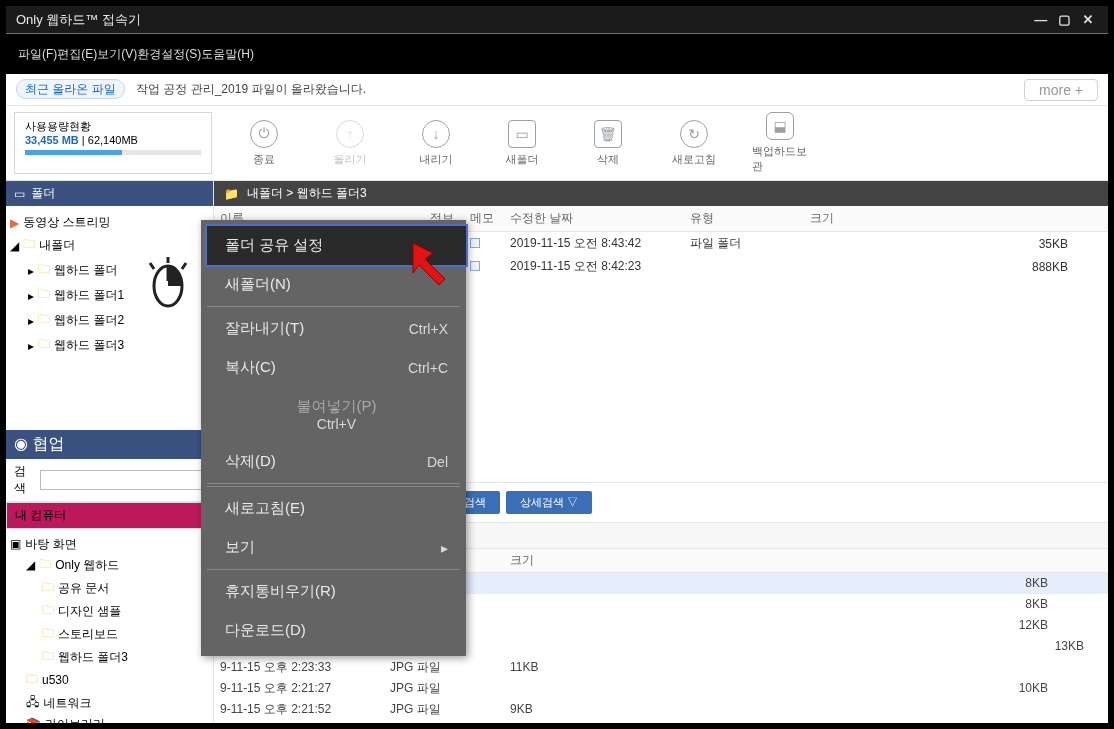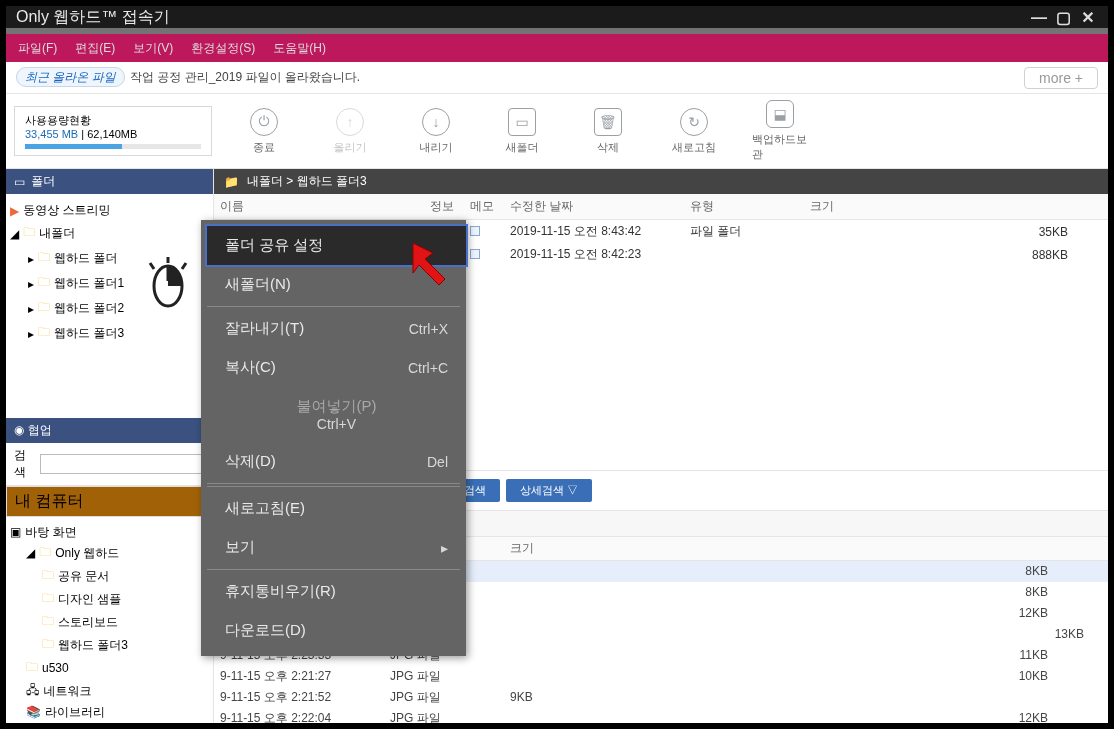--- a/index.html
+++ b/index.html
@@ -1,44 +1,44 @@
 <!DOCTYPE html>
 <html><head>
 <meta charset="utf-8">
 <style>
 * { box-sizing: border-box; margin: 0; padding: 0; font-family: "Malgun Gothic", Arial, sans-serif; }
 body { background: #fff; width: 1114px; height: 729px; position: relative; overflow: hidden; border: 6px solid #000; }
-.titlebar { background: #1b1b1b; color: #e8e8e8; height: 28px; display: flex; align-items: center; padding: 0 10px; font-size: 16px; justify-content: space-between; border-bottom: 6px solid #737373; }
+.titlebar { background: #1b1b1b; color: #e8e8e8; height: 28px; display: flex; align-items: center; padding: 0 10px; font-size: 13px; justify-content: space-between; border-bottom: 1px solid #737373; }
 .titlebar .winbtns span { display: inline-block; width: 20px; text-align: center; color: #ddd; font-weight: bold; cursor: default; }
-.menubar { background: #be185d; color: #ddd; height: 28px; display: flex; align-items: center; gap: 18px; padding: 0 12px; font-size: 12px; }
+.menubar { background: #000000; color: #ddd; height: 40px; display: flex; align-items: center; padding: 0 12px; font-size: 12px; }
 .menubar span { cursor: default; }
 .recentbar { height: 32px; display: flex; align-items: center; padding: 0 10px; font-size: 12px; color: #444; border-bottom: 1px solid #e5e5e5; justify-content: space-between; }
-.recentbar .tag { color:#1565c0; border:1px solid #c7d7e8; background:#eef5fc; border-radius:10px; padding:2px 8px; margin-right:2px;font-style:italic; }
+.recentbar .tag { color:#1565c0; border:1px solid #c7d7e8; background:#eef5fc; border-radius:10px; padding:2px 8px; margin-right:8px; }
 .recentbar .morebtn { border:1px solid #d0d0d0; border-radius:4px; padding:2px 14px; font-size:14px; color:#999; }
 .topflex { display:flex; border-bottom:1px solid #e5e5e5; }
-.usagebox { width:198px; border:1px solid #d8d8d8; margin:12px 8px; padding:6px 10px; font-size:11px; }
-.usagebox .val { color:#1a6bb7; font-weight:normal; }
+.usagebox { width:198px; border:1px solid #d8d8d8; margin:6px 8px; padding:6px 10px; font-size:11px; }
+.usagebox .val { color:#1a6bb7; font-weight:bold; }
 .usagebox .bar { height:5px; background:#e6e6e6; margin-top:4px; position:relative; }
 .usagebox .bar::before { content:''; position:absolute; left:0; top:0; bottom:0; width:55%; background:#4aa3e2; }
 .toolbar { flex:1; display:flex; align-items:center; gap:30px; padding:6px 16px; }
 .tbtn { display:flex; flex-direction:column; align-items:center; gap:4px; font-size:11px; color:#666; cursor:default; width:56px; }
 .tbtn .ico { width:28px; height:28px; border:1.5px solid #9aa0a6; border-radius:50%; display:flex; align-items:center; justify-content:center; font-size:14px; color:#9aa0a6; }
 .tbtn.disabled { opacity:.4; }
 .mainrow { display:flex; height: calc(100% - 28px - 26px - 32px - 60px); }
 .leftcol { width:208px; display:flex; flex-direction:column; border-right:1px solid #e5e5e5; }
 .panelhdr { background:#3b5280; color:#fff; font-size:12px; padding:4px 8px; display:flex; align-items:center; gap:6px; }
 .tree { flex:1; font-size:12px; padding:6px 4px; overflow:auto; }
 .tree .node { display:flex; align-items:center; gap:4px; padding:2px 2px 2px 0; white-space:nowrap; }
 .tree .kids { margin-left:18px; }
 .ico-folder { color:#f7c14a; }
 .ico-video { color:#e96b3c; }
-.collab-hdr { background:#3b5280; color:#fff; font-size:12px; padding:4px 8px; }
+.collab-hdr { background:#3b5280; color:#fff; font-size:16px; padding:4px 8px; }
 .searchrow { font-size:12px; padding:4px 8px; display:flex; gap:6px; align-items:center; border-bottom:1px solid #e5e5e5; }
 .searchrow input { border:1px solid #bbb; height:20px; flex:1; font-size:12px; padding:0 4px; }
-.localhdr { background:#a16207; border:1px solid #ddd; font-size:16px; padding:4px 8px; }
+.localhdr { background:#be185d; border:1px solid #ddd; font-size:12px; padding:4px 8px; }
 .localtree { font-size:12px; padding:6px 4px; overflow:auto; flex:1; }
 .localtree .node { display:flex; align-items:center; gap:4px; padding:1px 0; white-space:nowrap; }
 .localtree .kids { margin-left:16px; }
 .rightcol { flex:1; display:flex; flex-direction:column; }
 .breadcrumb { background:#444; color:#fff; font-size:12px; padding:4px 10px; display:flex; align-items:center; gap:8px; }
 .filelist { flex:0 0 auto; }
 .filelist table { width:100%; border-collapse:collapse; font-size:12px; }
 .filelist th { text-align:left; font-weight:normal; color:#666; border-bottom:1px solid #e5e5e5; padding:4px 6px; background:#fafafa; }
 .filelist td { padding:3px 6px; color:#333; }
 .midspace { flex:1; display:flex; flex-direction:column; min-height:0; }
@@ -254,21 +254,21 @@
                 <td style="text-align:right;padding-right:60px">12KB</td>
               </tr>
               <tr>
                 <td>9-11-15 오후 2:20:59</td>
                 <td>JPG 파일</td>
                 <td style="text-align:right;padding-right:24px">13KB</td>
               </tr>
               <tr>
                 <td>9-11-15 오후 2:23:33</td>
                 <td>JPG 파일</td>
-                <td style="text-align:right;padding-right:60px">11KB</td>
+                <td style="text-align:left;padding-right:60px">11KB</td>
               </tr>
               <tr>
                 <td>9-11-15 오후 2:21:27</td>
                 <td>JPG 파일</td>
                 <td style="text-align:right;padding-right:60px">10KB</td>
               </tr>
               <tr>
                 <td>9-11-15 오후 2:21:52</td>
                 <td>JPG 파일</td>
                 <td style="text-align:left;padding-right:60px">9KB</td>

